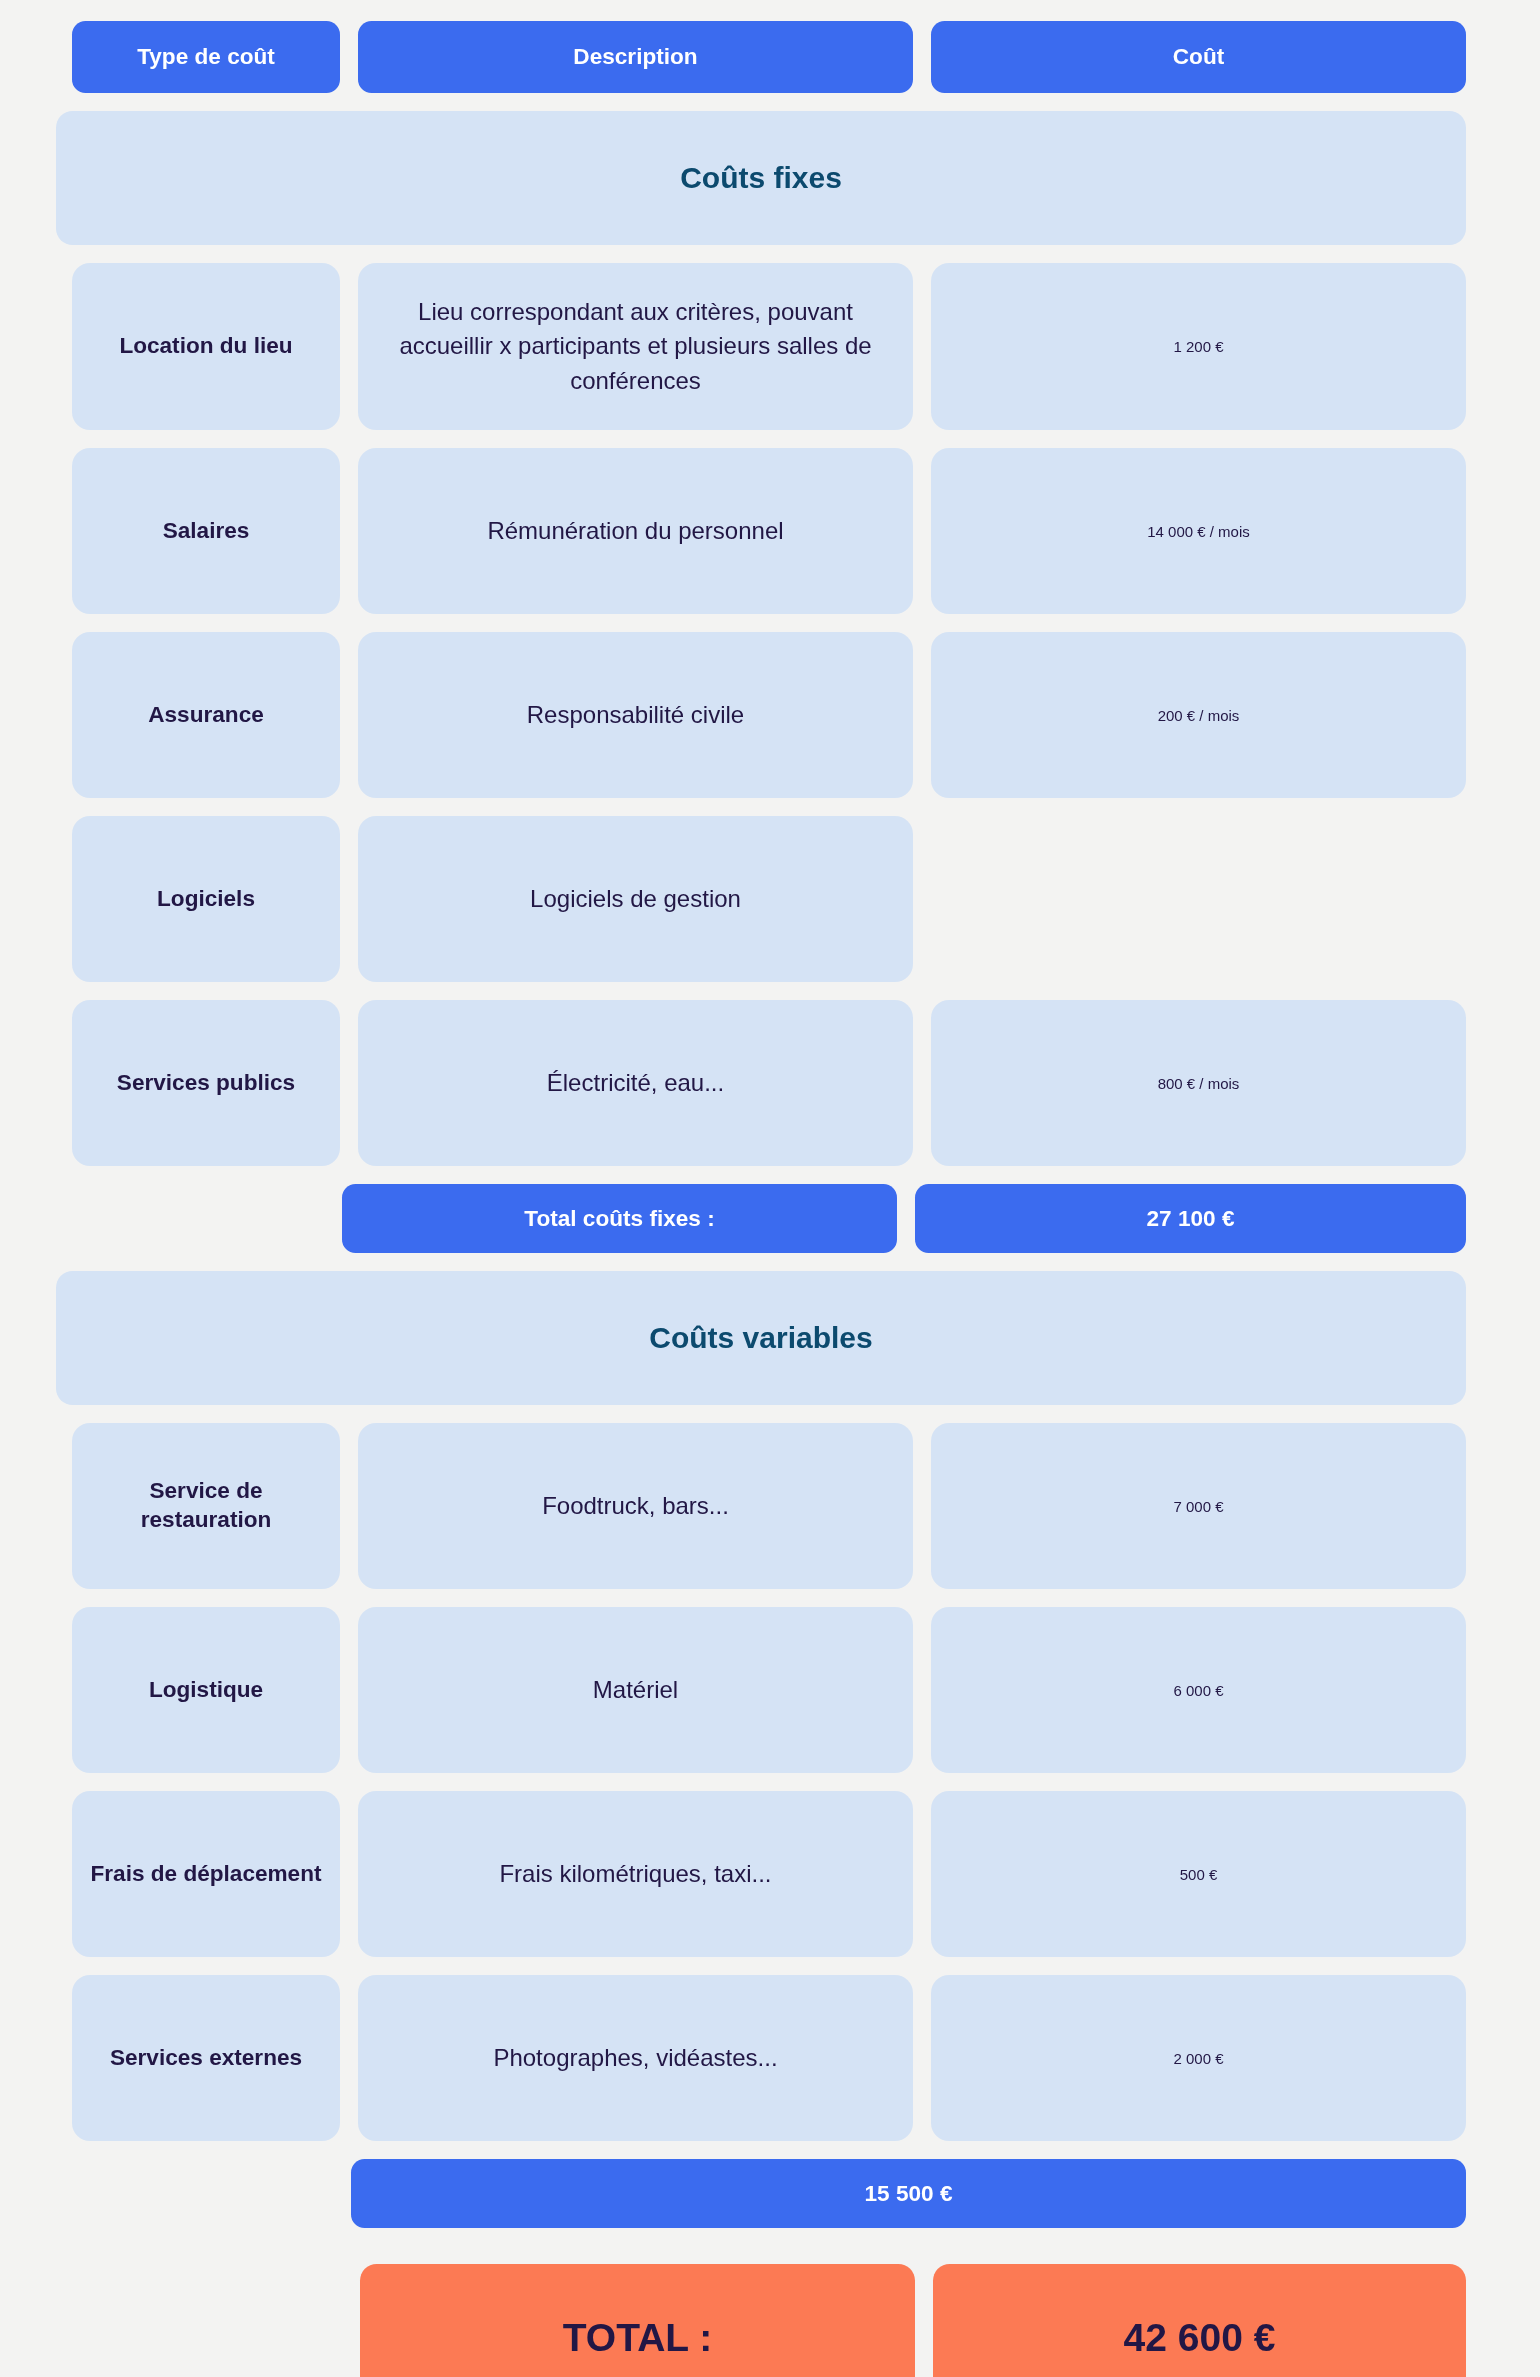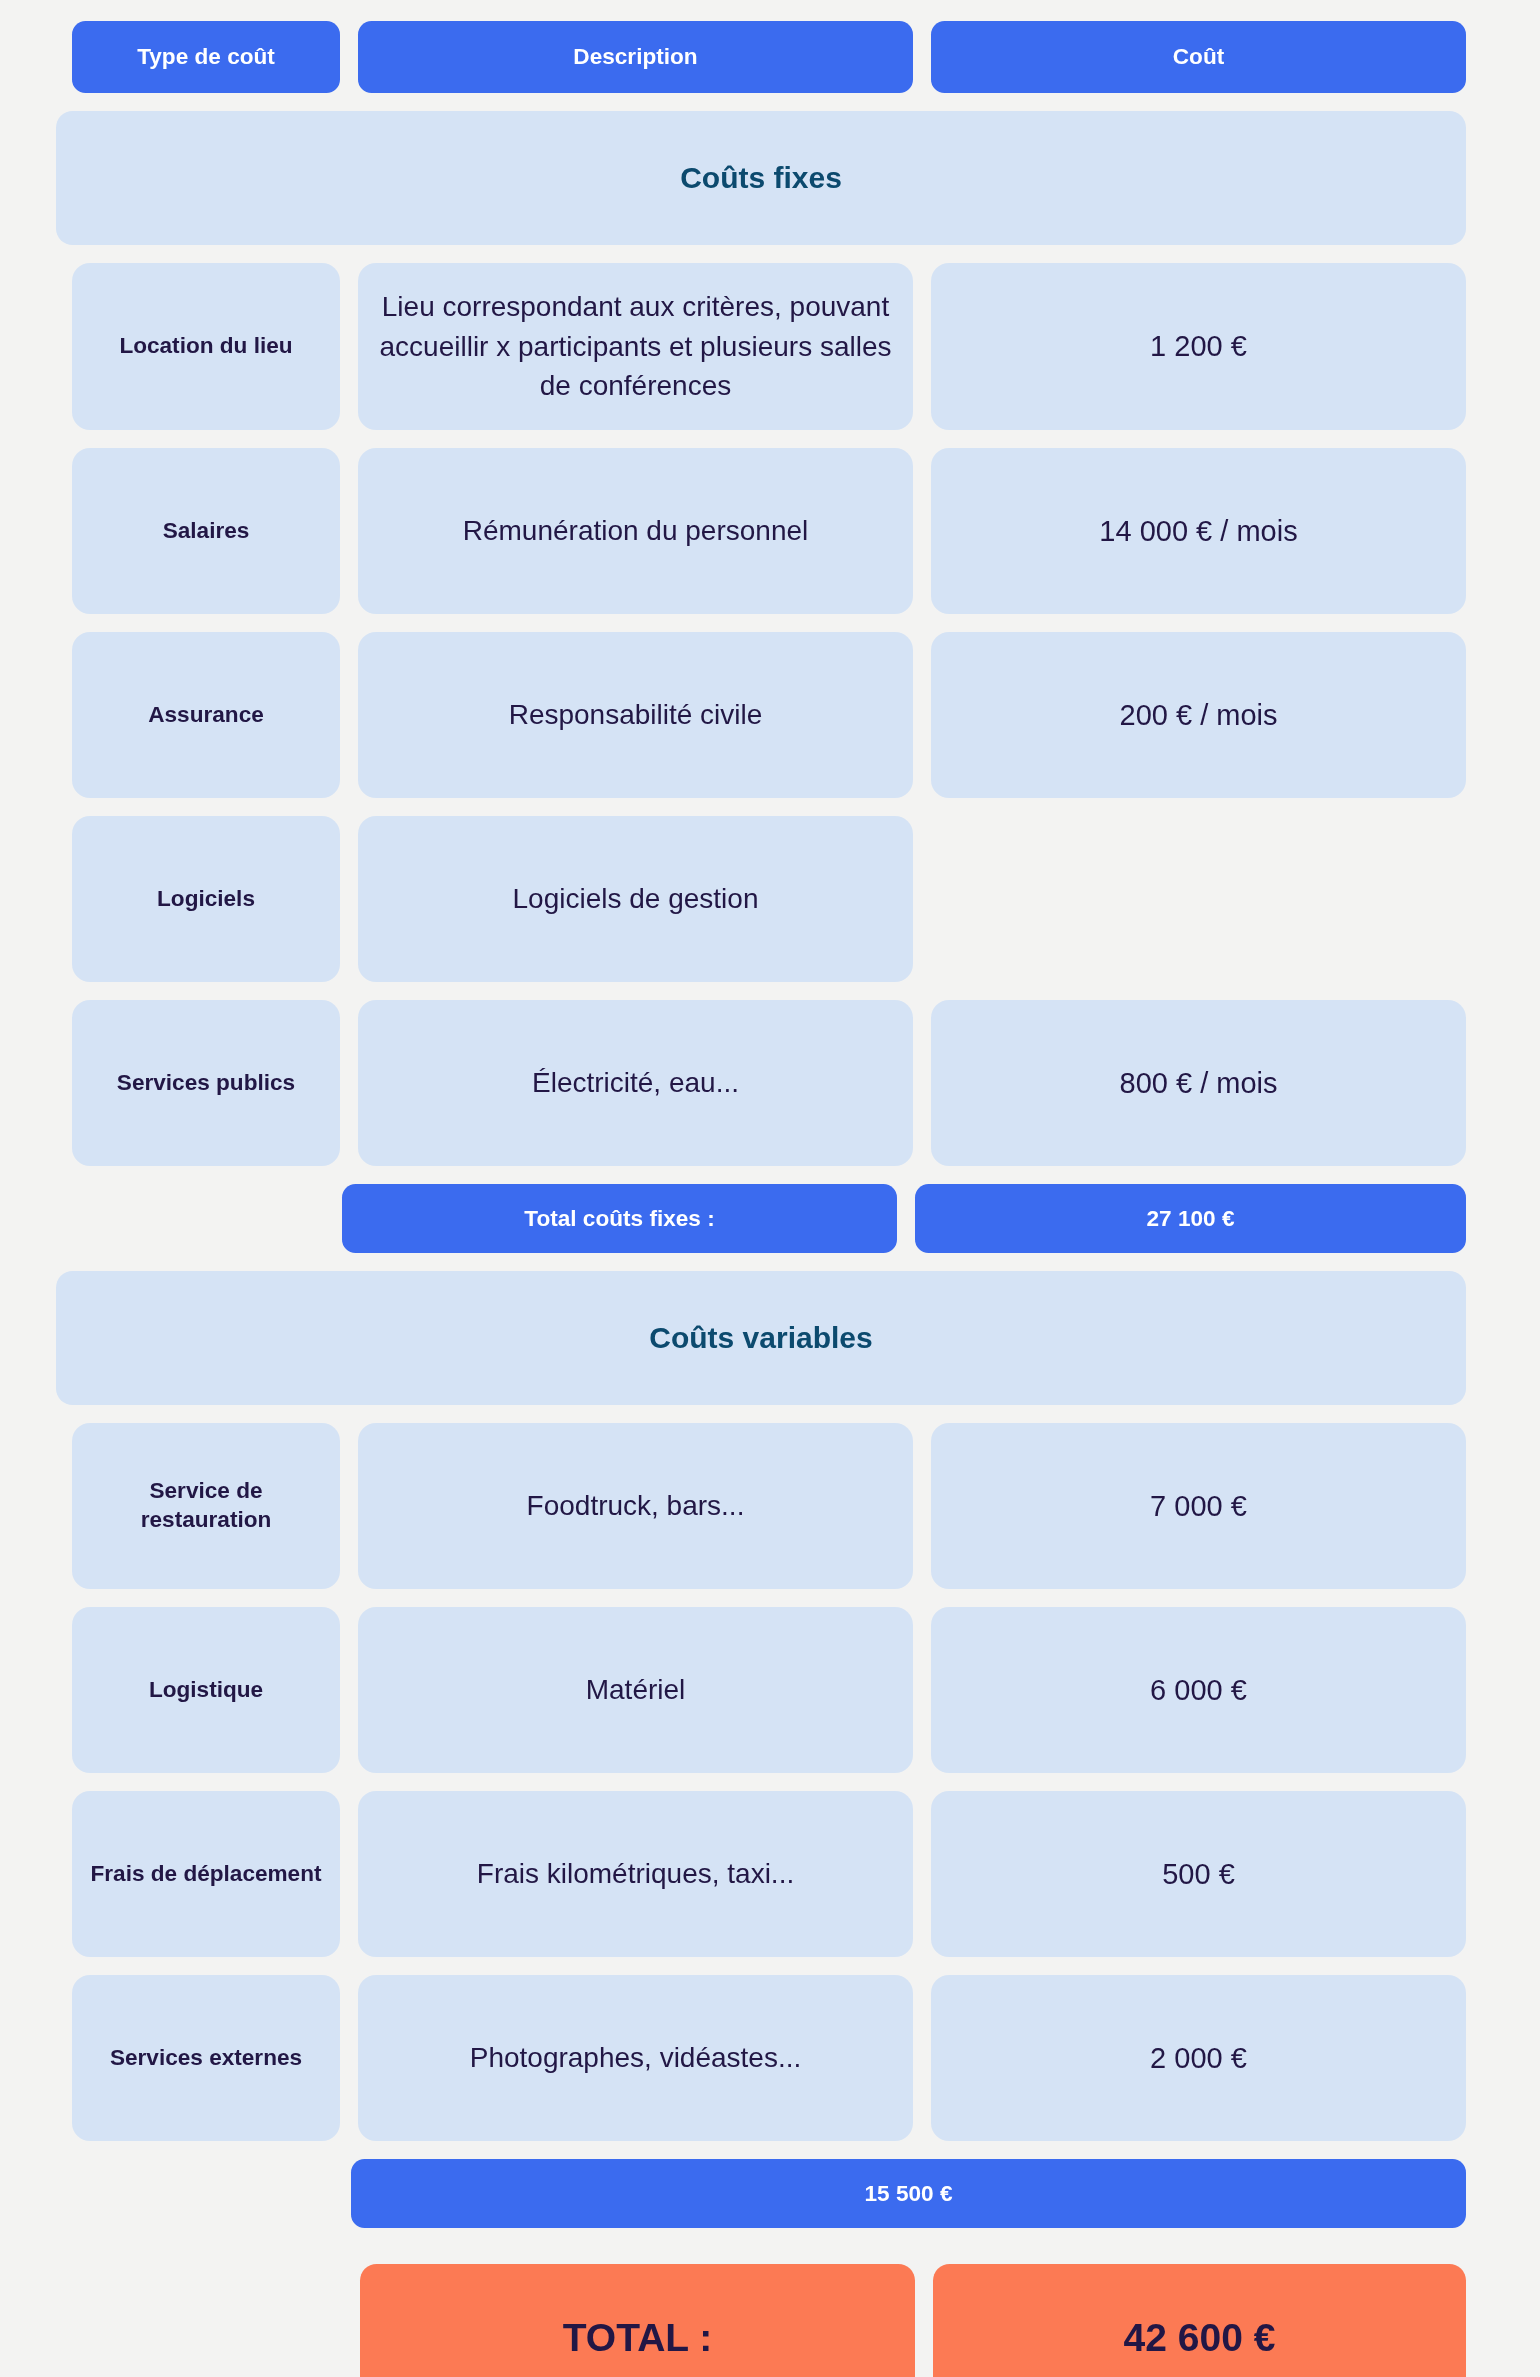--- a/index.html
+++ b/index.html
@@ -76,26 +76,26 @@
     min-height: 166px;
     border-radius: 18px;
   }
   .data-row .col-type .cell {
     font-weight: 700;
     font-size: 22.6px;
     line-height: 1.28;
   }
   .data-row .col-desc .cell {
     font-weight: 400;
-    font-size: 28px;
+    font-size: 24px;
     line-height: 1.42;
   }
   .data-row .col-cost .cell {
     font-weight: 400;
-    font-size: 29px;
+    font-size: 15px;
   }
 
   
   .row-tall .cell { min-height: 167px; }
 
   
   .subtotal-row {
     display: flex;
     gap: 18px;
     margin-bottom: 18px;

